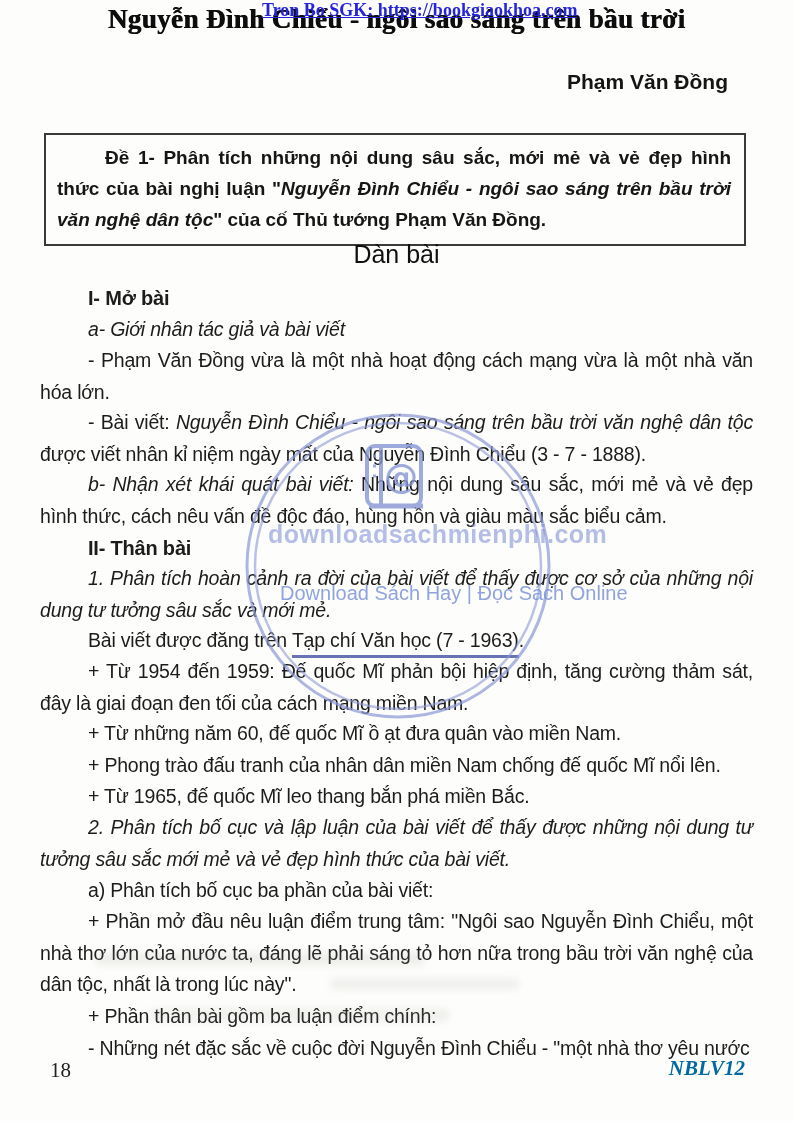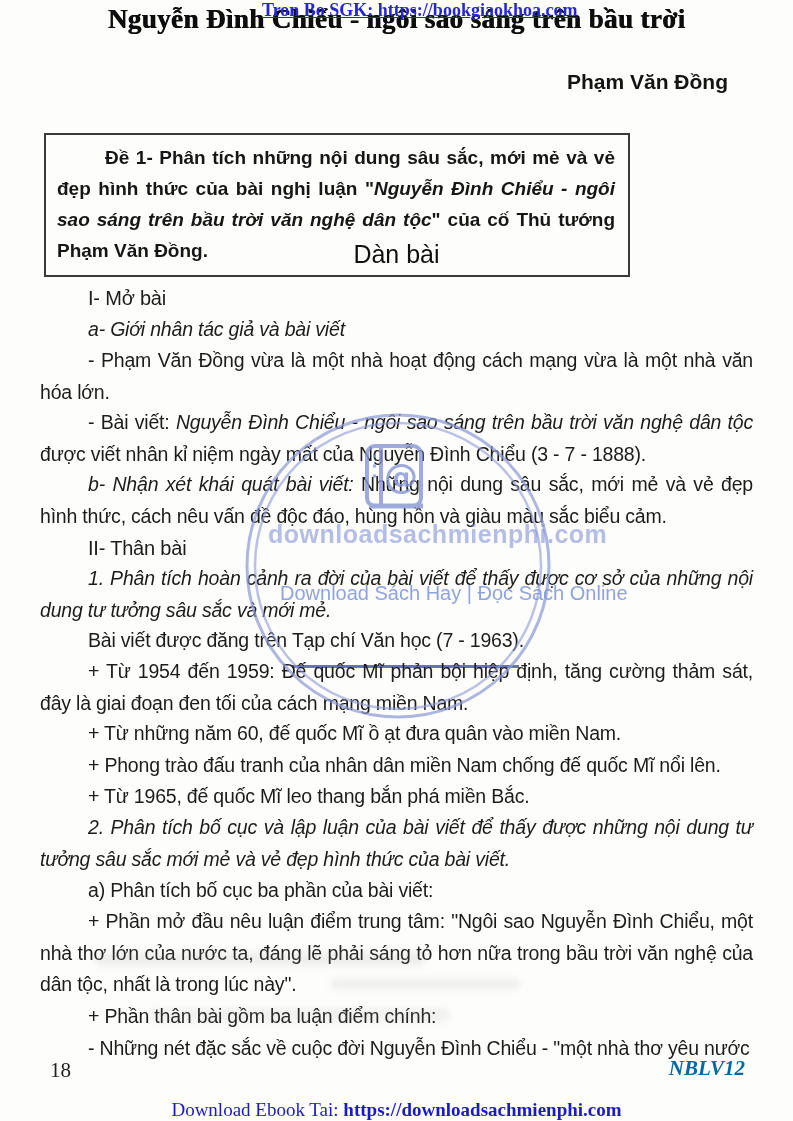--- a/index.html
+++ b/index.html
@@ -21,40 +21,40 @@
     font-family:"Liberation Serif","DejaVu Serif",serif;
     font-weight:bold;font-size:18px;color:#2424d8;
     text-decoration:underline;white-space:nowrap;
   }
   .author{
     position:absolute;top:70px;right:65px;
     font-weight:bold;font-size:21px;color:#141414;
   }
   
   .prompt-box{
-    position:absolute;top:133px;left:44px;width:586px;box-sizing:border-box;
+    position:absolute;top:133px;left:44px;width:702px;box-sizing:border-box;
     border:2px solid #3a3a3a;padding:7px 13px 9px 11px;
     font-weight:bold;font-size:19px;line-height:31px;
     text-align:justify;text-indent:48px;color:#161616;
   }
   .prompt-box .pt-i{font-style:italic;}
   
   .section-heading{
     position:absolute;top:240px;left:0;width:793px;text-align:center;
     font-weight:normal;font-size:25px;color:#101010;
   }
   .para{
     position:absolute;left:40px;width:713px;
     font-size:19.5px;line-height:31.5px;letter-spacing:-0.2px;
     text-align:justify;text-indent:48px;color:#1c1c1c;
   }
-  .para.bold{font-weight:normal;font-size:20px;}
+  .para.bold{font-weight:bold;font-size:20px;}
   .para.italic{font-style:italic;}
   .pt-i{font-style:italic;}
-  .pt-u{border-bottom:3px solid rgba(62,76,162,0.78);padding-bottom:14px;}
+  .pt-u{border-bottom:3px solid rgba(62,76,162,0.78);padding-bottom:4px;}
   
   .wm-layer{position:absolute;inset:0;z-index:5;pointer-events:none;}
   .wm-big{
     position:absolute;top:520px;left:268px;
     font-weight:bold;font-size:25px;letter-spacing:0.5px;
     color:rgba(128,143,214,0.58);white-space:nowrap;
   }
   .wm-small{
     position:absolute;top:582px;left:280px;
     font-size:20px;color:rgba(118,144,216,0.82);white-space:nowrap;
@@ -135,15 +135,14 @@
         <line x1="4" y1="62" x2="58" y2="62" stroke-width="5"></line>
         <text x="36" y="44" text-anchor="middle" stroke="none" fill="#8796d4" font-family="DejaVu Sans, sans-serif" font-size="34" font-weight="bold">@</text>
       </g>
     </svg>
     <div class="wm-big">downloadsachmienphi.com</div>
     <div class="wm-small">Download Sách Hay | Đọc Sách Online</div>
   </div>
 
   <div class="page-number">18</div>
   <div class="book-code">NBLV12</div>
-  <a class="bottom-link" href="#"><span>Download Ebook Tai: </span><span class="url">https://downloadsachmienphi.com</span></a>
 
 </div>
 
 </body></html>

